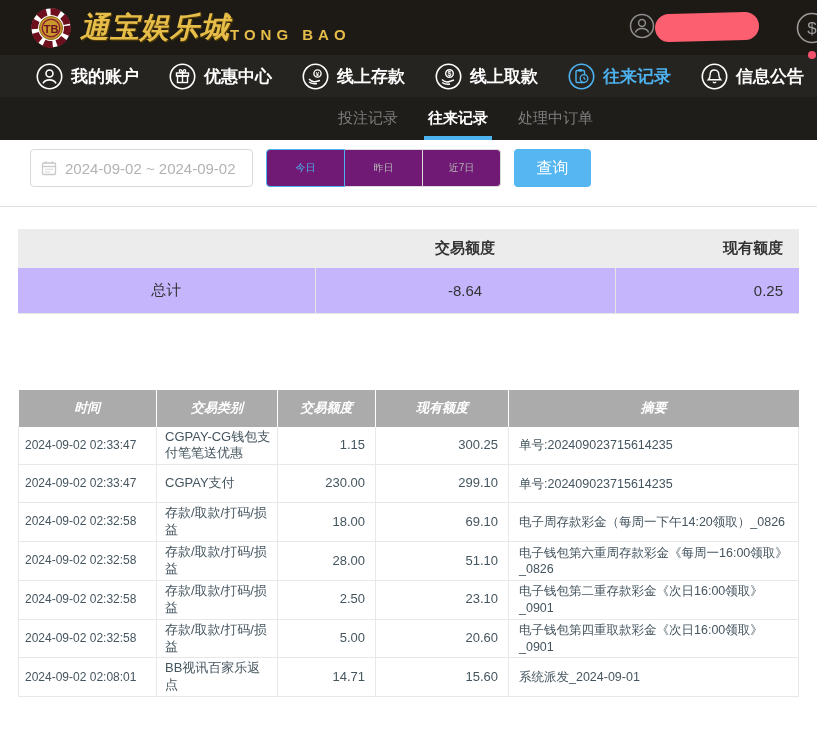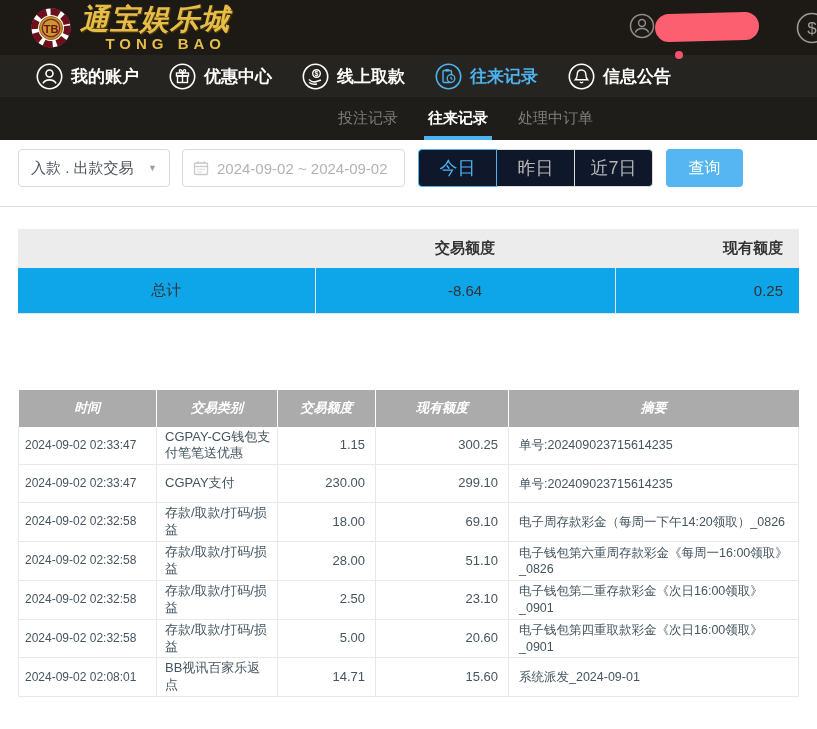--- a/index.html
+++ b/index.html
@@ -13,21 +13,21 @@
     --redaction-pink:#fb5f70;
   }
   *{margin:0;padding:0;box-sizing:border-box;}
   html,body{width:817px;height:729px;overflow:hidden;background:#fff;
     font-family:"Liberation Sans","DejaVu Sans",sans-serif;}
   
   .topbar{height:55px;background:var(--topbar-bg);display:flex;align-items:center;
     padding-left:30px;position:relative;}
   .logo{display:flex;align-items:center;gap:8px;}
   .logo-chip{width:42px;height:42px;}
-  .logo-text{display:flex;flex-direction:column;line-height:1;}
+  .logo-text{display:flex;flex-direction:row;line-height:1;}
   .logo-cn{font-size:29px;font-weight:bold;font-style:italic;color:var(--gold);
     letter-spacing:1px;text-shadow:1px 1px 1px #5a4206;}
   .logo-en{font-size:15px;font-weight:bold;color:var(--gold);letter-spacing:5px;
     align-self:flex-end;margin-top:2px;margin-right:4px;}
   .topbar-right{position:absolute;right:0;top:0;height:55px;width:200px;}
   .avatar-ic{position:absolute;left:12px;top:13px;color:#8d8d8d;}
   .redaction{position:absolute;left:38px;top:13px;width:104px;height:28px;
     background:var(--redaction-pink);border-radius:14px;transform:rotate(-1.5deg);}
   .dollar-ic{position:absolute;right:-12px;top:11px;color:#9b9b9b;}
   
@@ -50,37 +50,37 @@
   
   .filters{display:flex;align-items:center;margin:9px 0 0 18px;height:38px;}
   .select-box{width:152px;height:38px;border:1px solid #d9d9d9;border-radius:4px;
     display:flex;align-items:center;justify-content:space-between;
     padding:0 12px;color:#4a525c;font-size:15px;cursor:pointer;}
   .caret{color:#9aa0a6;font-size:9px;}
   .date-box{width:223px;height:38px;border:1px solid #d9d9d9;border-radius:4px;
     display:flex;align-items:center;gap:8px;padding:0 10px;color:#b3b3b3;
     font-size:15px;margin-left:12px;cursor:pointer;}
   .btn-group{display:flex;margin-left:13px;}
-  .range-btn{width:79px;height:38px;background:#0f172a;border:1px solid #dcdcdc;
-    color:#b5b5b5;font-size:18px;cursor:pointer;margin-left:-1px;
+  .range-btn{width:79px;height:38px;background:#701a75;border:1px solid #dcdcdc;
+    color:#b5b5b5;font-size:10px;cursor:pointer;margin-left:-1px;
     font-family:inherit;}
   .range-btn:first-child{border-radius:4px 0 0 4px;margin-left:0;}
   .range-btn:last-child{border-radius:0 4px 4px 0;}
   .range-btn.active{border:1px solid var(--accent-blue);color:var(--accent-blue);
     position:relative;z-index:1;border-radius:4px 0 0 4px;}
   .search-btn{width:77px;height:38px;margin-left:13px;background:#55b6f1;border:none;
     border-radius:4px;color:#fff;font-size:16px;cursor:pointer;font-family:inherit;}
   .divider{height:1px;background:#e0e0e0;margin-top:19px;}
   
   .summary{width:781px;margin:22px 18px 0;border-collapse:collapse;table-layout:fixed;
     font-size:15px;color:#333;}
   .summary thead th{background:#ececec;height:39px;font-weight:bold;}
   .summary thead th.h-amount{text-align:center;}
   .summary thead th.h-balance{text-align:right;padding-right:16px;}
-  .summary tbody td{height:45px;border-bottom:1px solid #e5e5e5;background:#0ea5e9;}
+  .summary tbody td{height:45px;border-bottom:1px solid #e5e5e5;background:#c4b5fd;}
   .summary tbody td + td{border-left:1px solid #e5e5e5;}
   .summary td.c-label,.summary td.c-amount{text-align:center;}
   .summary td.c-balance{text-align:right;padding-right:16px;}
   
   .tx{width:781px;margin:76px 18px 0;border-collapse:collapse;table-layout:fixed;
     font-size:13px;color:#45555f;}
   .tx thead th{background:var(--table-header-bg);color:#fff;height:37px;
     font-size:13px;font-weight:bold;text-align:center;font-style:italic;}
   .tx thead th + th{border-left:1px solid #fff;}
   .tx tbody td{height:38px;border-bottom:1px solid #e8e8e8;vertical-align:middle;
@@ -139,20 +139,30 @@
       <rect x="7.5" y="10" width="12" height="3" fill="none" stroke="currentColor" stroke-width="1.4"></rect>
       <rect x="8.5" y="13" width="10" height="6.5" fill="none" stroke="currentColor" stroke-width="1.4"></rect>
       <line x1="13.5" y1="10" x2="13.5" y2="19.5" stroke="currentColor" stroke-width="1.4"></line>
       <path d="M13.5 10 q-4 -0.5 -3 -3 q2 -1.5 3 3 q1 -4.5 3 -3 q1 2.5 -3 3z" fill="none" stroke="currentColor" stroke-width="1.2"></path>
     </svg>
     <span>优惠中心</span>
   </div>
   <div class="nav-item">
     <svg width="27" height="27" viewBox="0 0 27 27">
       <circle cx="13.5" cy="13.5" r="12.2" fill="none" stroke="currentColor" stroke-width="1.6"></circle>
+      <circle cx="15.5" cy="10.5" r="3.6" fill="none" stroke="currentColor" stroke-width="1.4"></circle>
+      <text x="15.5" y="13" text-anchor="middle" font-size="6" fill="currentColor" font-family="Liberation Sans, sans-serif">¥</text>
+      <path d="M7 16 q3 3.5 7 2.5 l4 -1" fill="none" stroke="currentColor" stroke-width="1.4"></path>
+      <path d="M7 19 q4 2.5 8 1.5" fill="none" stroke="currentColor" stroke-width="1.4"></path>
+    </svg>
+    <span>线上存款</span>
+  </div>
+  <div class="nav-item">
+    <svg width="27" height="27" viewBox="0 0 27 27">
+      <circle cx="13.5" cy="13.5" r="12.2" fill="none" stroke="currentColor" stroke-width="1.6"></circle>
       <circle cx="14.5" cy="10.5" r="3.8" fill="none" stroke="currentColor" stroke-width="1.4"></circle>
       <text x="14.5" y="13.2" text-anchor="middle" font-size="7" fill="currentColor" font-family="Liberation Sans, sans-serif">$</text>
       <path d="M7 16.5 q3.5 3.5 7.5 2 l4.5 -1.5" fill="none" stroke="currentColor" stroke-width="1.4"></path>
       <path d="M7 19.5 q4 2.5 8 1.5" fill="none" stroke="currentColor" stroke-width="1.4"></path>
     </svg>
     <span>线上取款</span>
   </div>
   <div class="nav-item active">
     <svg width="27" height="27" viewBox="0 0 27 27">
       <circle cx="13.5" cy="13.5" r="12.2" fill="none" stroke="currentColor" stroke-width="1.6"></circle>
@@ -174,24 +184,20 @@
   </div>
 </div>
 
 <div class="subnav">
   <div class="tab">投注记录</div>
   <div class="tab active">往来记录</div>
   <div class="tab">处理中订单</div>
 </div>
 
 <div class="filters">
-  <div class="select-box">
-    <span>入款 . 出款交易</span>
-    <span class="caret">▼</span>
-  </div>
   <div class="date-box">
     <svg width="16" height="16" viewBox="0 0 16 16">
       <rect x="1.5" y="3" width="13" height="11.5" rx="1" fill="none" stroke="#c9c9c9" stroke-width="1.3"></rect>
       <line x1="1.5" y1="6.5" x2="14.5" y2="6.5" stroke="#c9c9c9" stroke-width="1.3"></line>
       <line x1="4.8" y1="1.3" x2="4.8" y2="4" stroke="#c9c9c9" stroke-width="1.3"></line>
       <line x1="11.2" y1="1.3" x2="11.2" y2="4" stroke="#c9c9c9" stroke-width="1.3"></line>
       <line x1="4" y1="9.3" x2="12" y2="9.3" stroke="#dedede" stroke-width="1.2"></line>
       <line x1="4" y1="12" x2="9" y2="12" stroke="#dedede" stroke-width="1.2"></line>
     </svg>
     <span>2024-09-02 ~ 2024-09-02</span>

